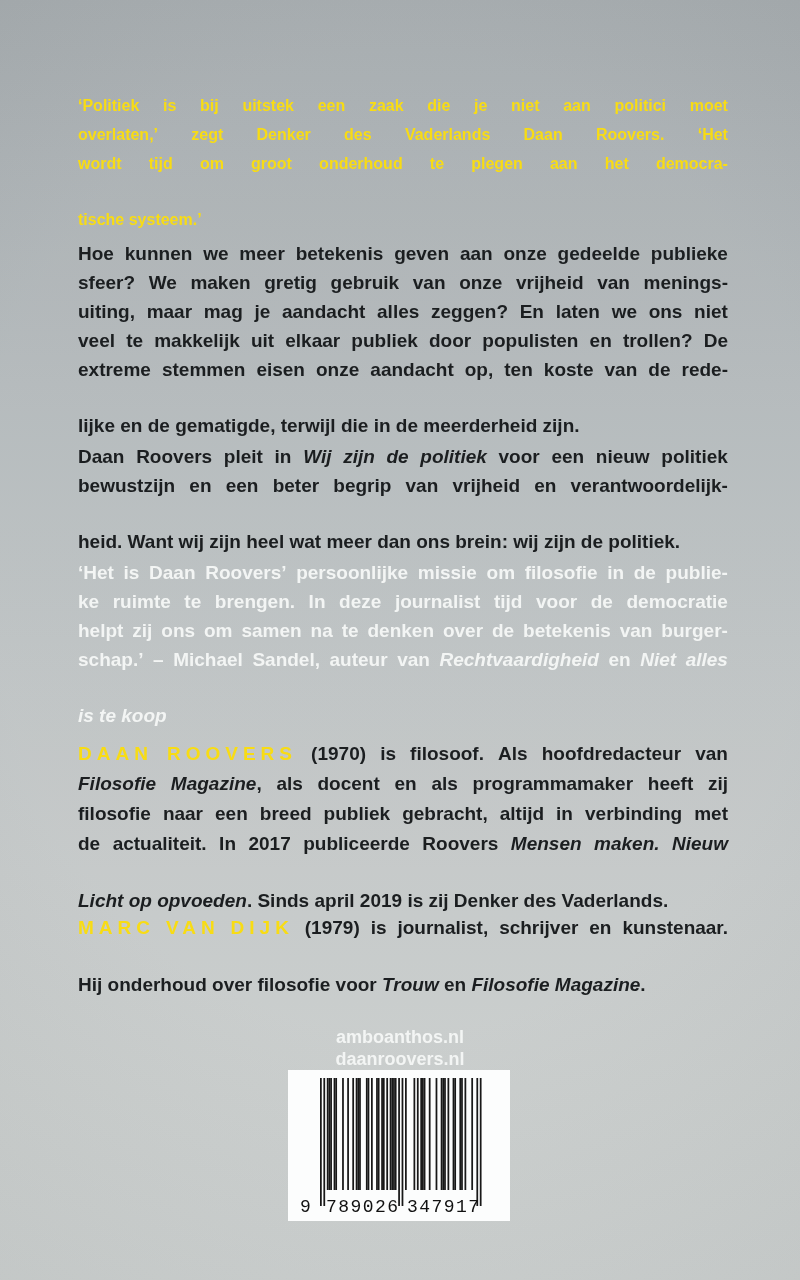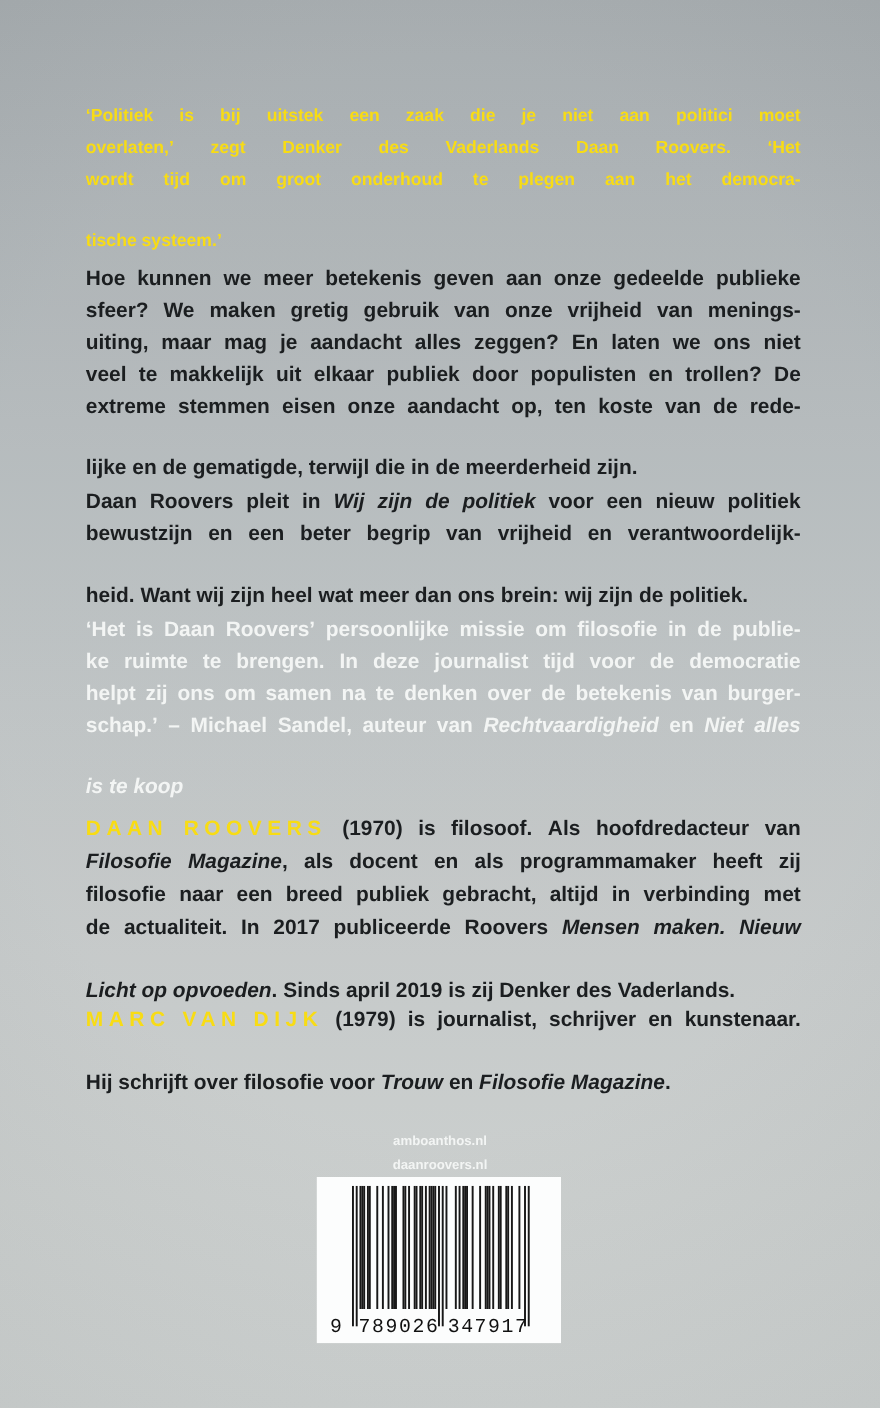--- a/index.html
+++ b/index.html
@@ -23,21 +23,21 @@
   .block .line.last span{display:inline;}
   .intro{top:91px;color:var(--yellow);font-size:16px;}
   .para1{top:239px;}
   .para2{top:442px;}
   .quote{top:558px;color:var(--white);}
   .bio1{top:739px;line-height:30px;}
   .bio2{top:913px;line-height:30px;}
   .it{font-style:italic;}
   .yn{color:var(--yellow);letter-spacing:5px;}
   .urls{position:absolute;left:0;top:1026px;width:800px;text-align:center;
-        color:var(--white);font-size:12px;line-height:22px;}
+        color:var(--white);font-size:18px;line-height:22px;}
   .barcode-box{
     position:absolute;left:288px;top:1070px;width:222px;height:151px;
     background:#fcfdfd;
   }
   .barcode-box svg{position:absolute;left:32px;top:8px;}
   .barcode-box svg rect{fill:#181818;}
   .bc-num{
     position:absolute;bottom:5px;color:#111;
     font-family:"Liberation Mono",monospace;font-weight:400;font-size:18px;line-height:18px;
   }
@@ -293,21 +293,21 @@
       <span><span class="yn">MARC</span></span>
       <span><span class="yn">VAN</span></span>
       <span><span class="yn">DIJK</span></span>
       <span><span class="">(1979)</span></span>
       <span><span class="">is</span></span>
       <span><span class="">journalist,</span></span>
       <span><span class="">schrijver</span></span>
       <span><span class="">en</span></span>
       <span><span class="">kunstenaar.</span></span>
     </div>
-    <div class="line last"><span class="">Hij schrijft over filosofie voor </span><span class="it">Trouw</span><span class=""> en </span><span class="it">Filosofie Magazine</span><span class="">.</span></div>
+    <div class="line last"><span class="">Hij onderhoud over filosofie voor </span><span class="it">Trouw</span><span class=""> en </span><span class="it">Filosofie Magazine</span><span class="">.</span></div>
   </section>
 
 <div class="urls">
   <div>amboanthos.nl</div>
   <div>daanroovers.nl</div>
 </div>
 
 <div class="barcode-box">
   <svg id="bars" width="165" height="128">
       <rect x="0.00" y="0" width="1.75" height="128"></rect>

